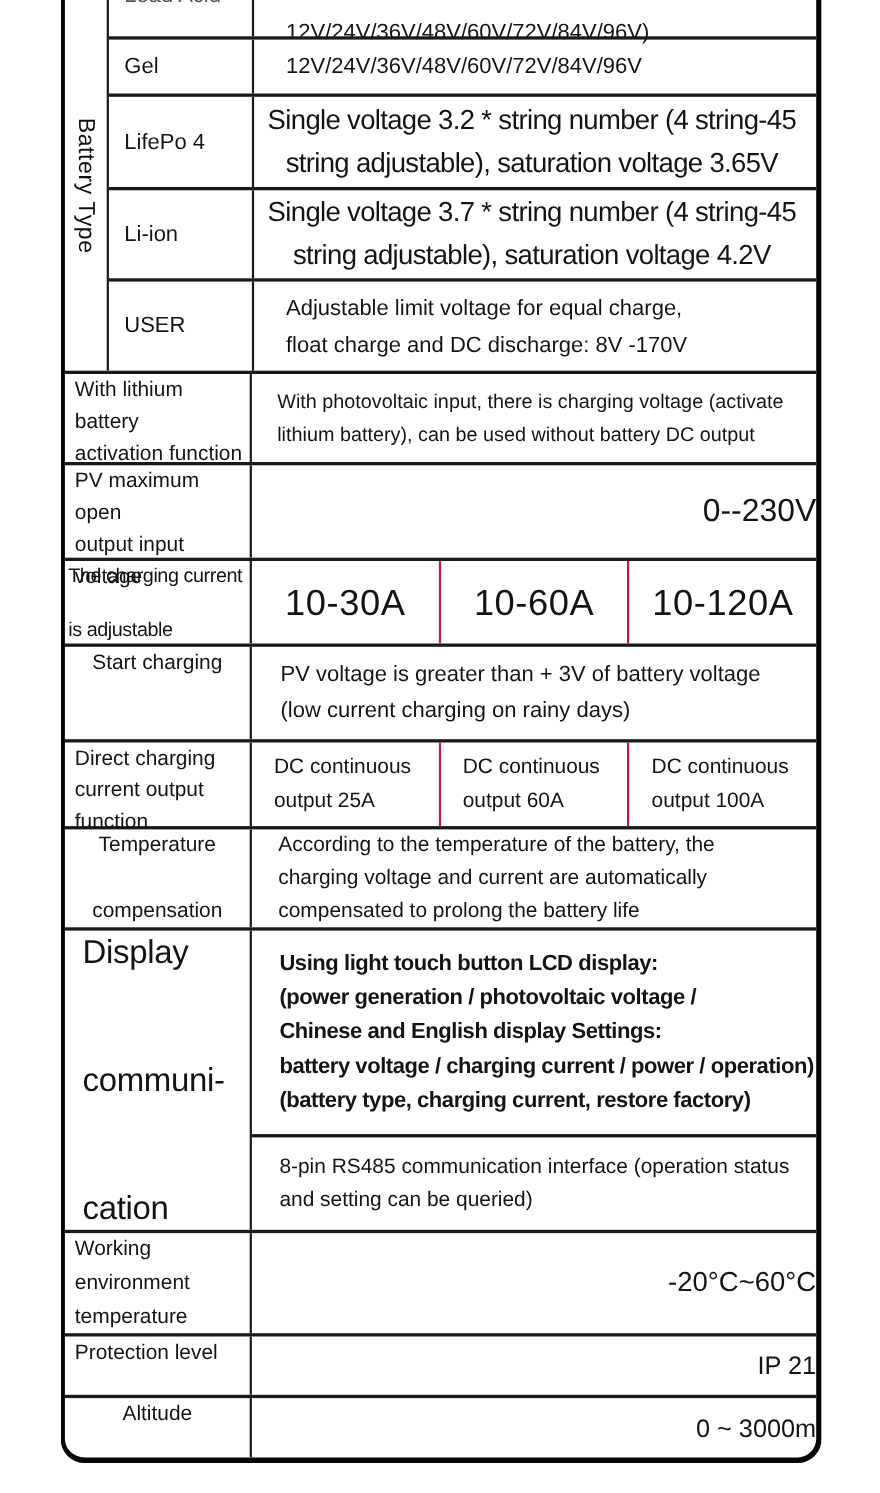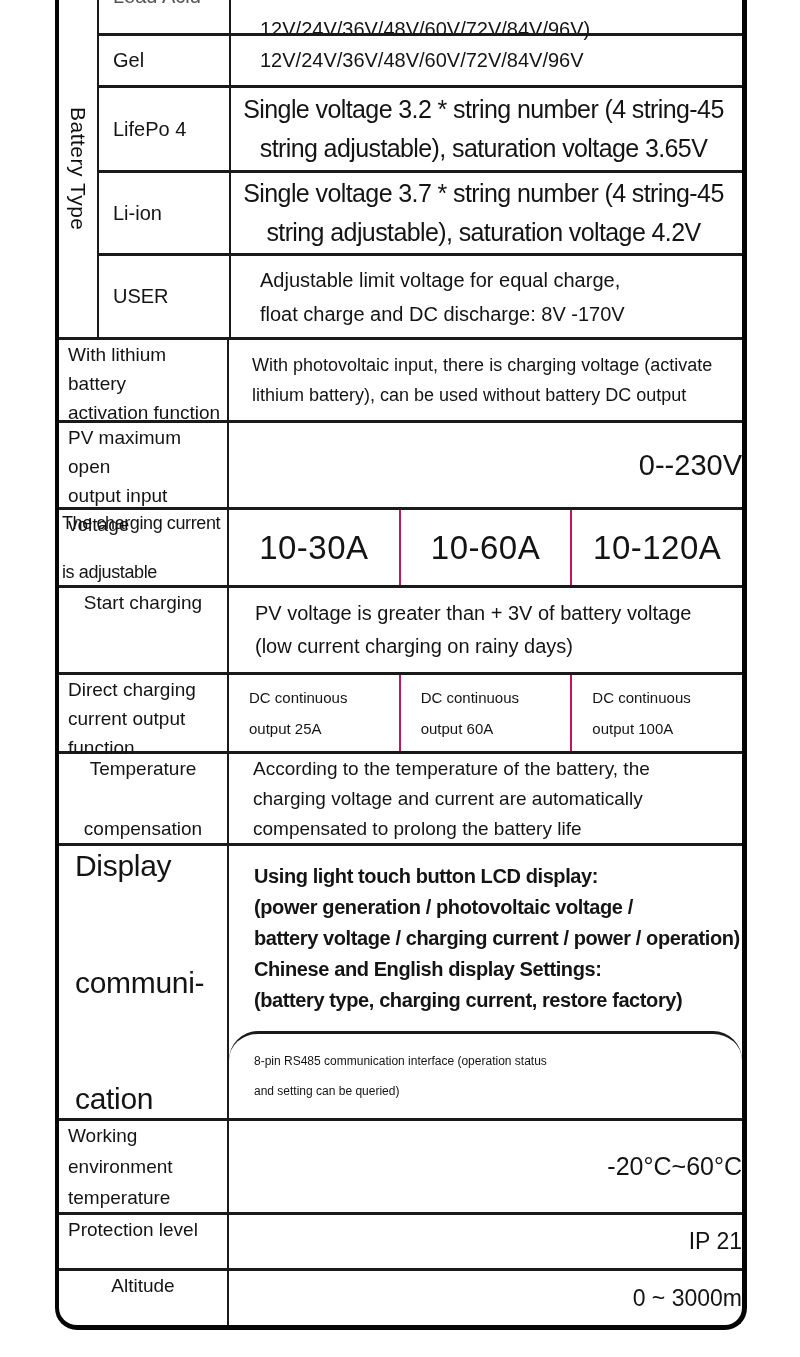--- a/index.html
+++ b/index.html
@@ -55,29 +55,29 @@
   .r11 .val{font-size:19px;line-height:30px;padding-left:24px;}
   .r14 .val{font-size:25px;}
   .r15 .val{font-size:23px;}
   .r16 .val{font-size:23px;}
 
   .cells3{flex:1;display:flex;}
   .c3{flex:1;border-right:2px solid #be185d;box-sizing:border-box;
     display:flex;flex-direction:column;justify-content:center;}
   .c3:last-child{border-right:none;}
   .r8 .c3{align-items:center;font-size:33px;letter-spacing:0.5px;}
-  .r10 .c3{padding-left:20px;font-size:15px;line-height:31px;}
+  .r10 .c3{padding-left:20px;font-size:19px;line-height:31px;}
 
   .disp-vals{flex:1;display:flex;flex-direction:column;}
   .disp-a{height:187px;box-sizing:border-box;display:flex;flex-direction:column;
     justify-content:center;padding-left:25px;font-weight:700;font-size:20px;
     line-height:31px;letter-spacing:-0.4px;}
   .disp-b{height:88px;border-top:3px solid #1a1a1a;box-sizing:border-box;
     display:flex;flex-direction:column;justify-content:center;padding-left:25px;
-    font-size:12px;line-height:30px;border-radius:29px;}
+    font-size:19px;line-height:30px;}
 </style>
 </head>
 <body>
 
 <div class="page">
   <div class="spec-table">
 
     <div class="bt-section">
       <div class="bt-side">
         <span class="bt-side-text">Battery Type</span>
@@ -221,22 +221,22 @@
     <div class="row r12">
       <div class="lbl">
         <div>Display</div>
         <div>communi-</div>
         <div>cation</div>
       </div>
       <div class="disp-vals">
         <div class="disp-a">
           <div>Using light touch button LCD display:</div>
           <div>(power generation / photovoltaic voltage /</div>
+          <div>Chinese and English display Settings:</div>
           <div>battery voltage / charging current / power / operation)</div>
-          <div>Chinese and English display Settings:</div>
           <div>(battery type, charging current, restore factory)</div>
         </div>
         <div class="disp-b">
           <div>8-pin RS485 communication interface (operation status</div>
           <div>and setting can be queried)</div>
         </div>
       </div>
     </div>
 
     <div class="row r14">

